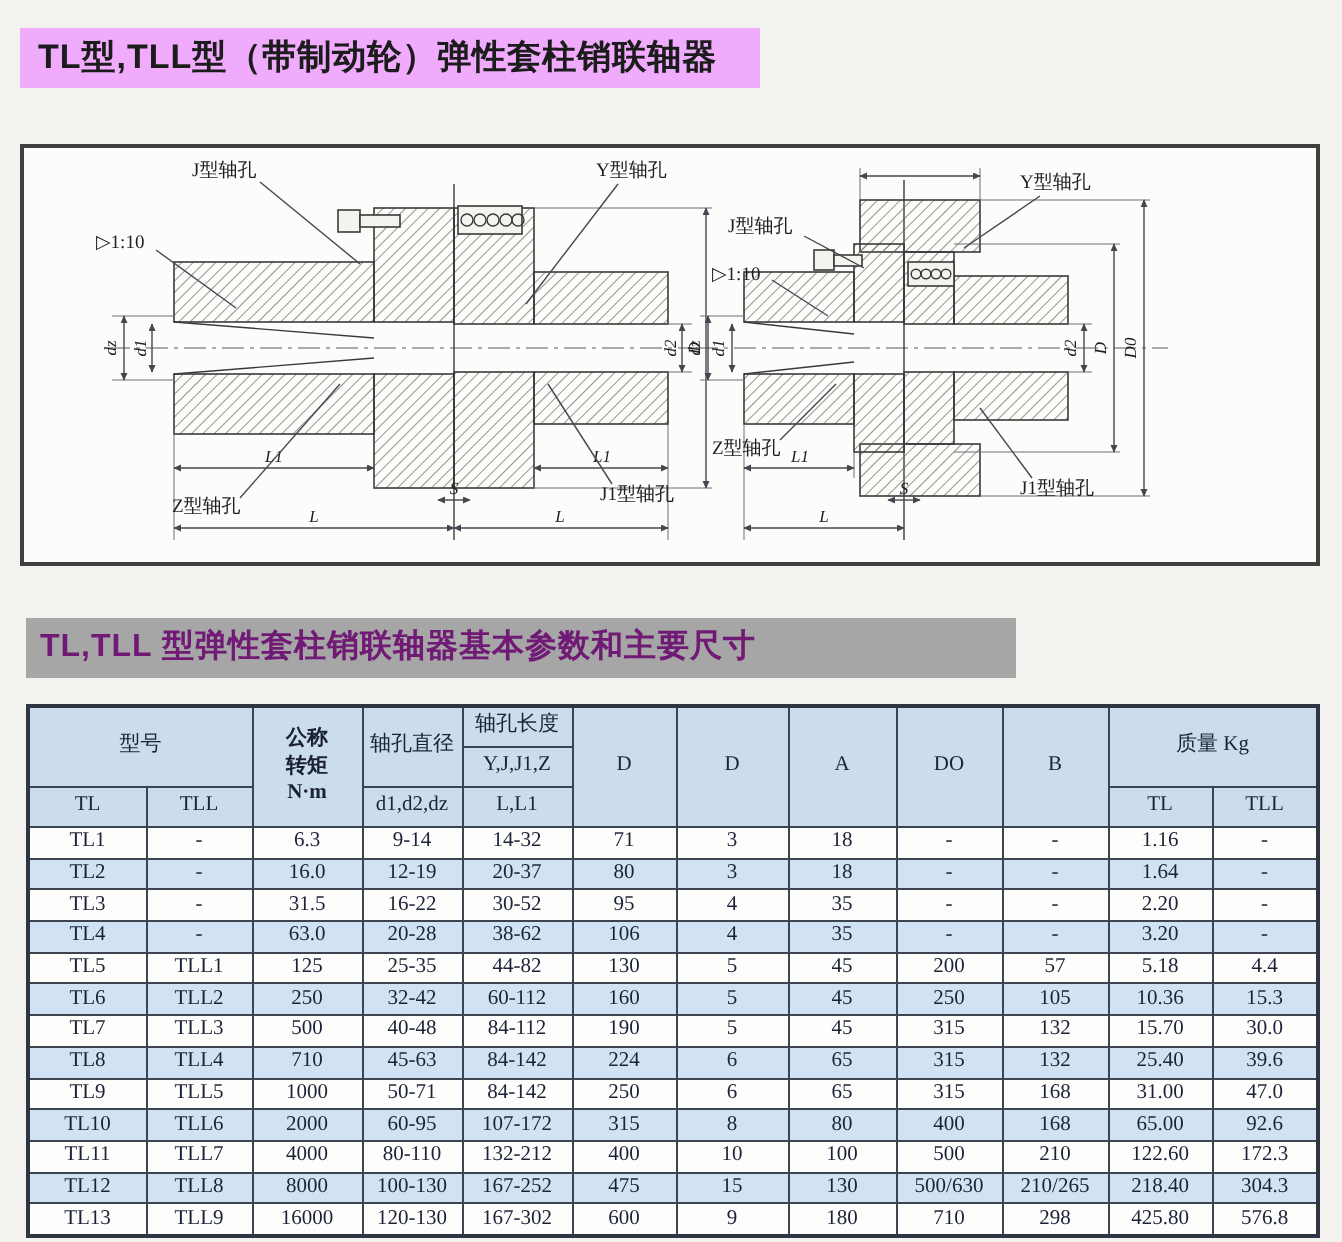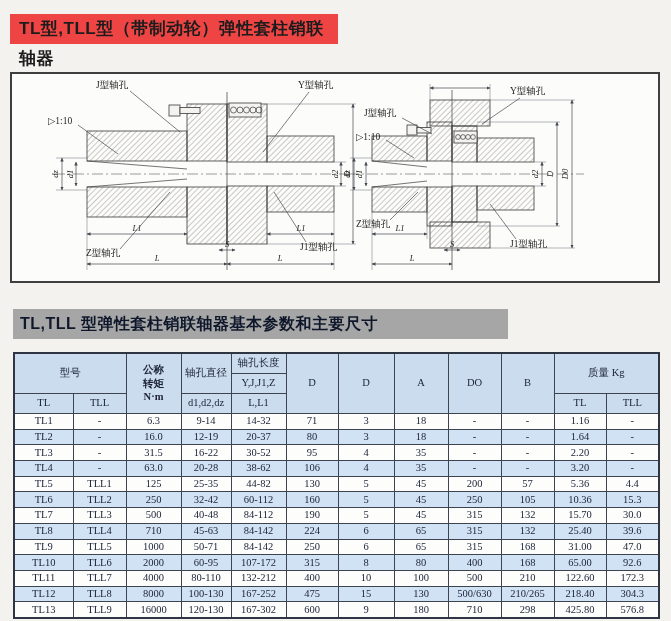--- a/index.html
+++ b/index.html
@@ -2,33 +2,33 @@
 <html><head>
 <meta charset="utf-8">
 <style>
   html,body{margin:0;padding:0;}
   body{
     width:671px;height:621px;position:relative;overflow:hidden;
     background:#f3f2ef;
     font-family:"Liberation Sans","DejaVu Sans",sans-serif;
   }
   .title-bar{
-    position:absolute;left:10px;top:14px;width:328px;height:30px;
-    background:#ef4444;color:#1c1c1c;font-weight:bold;font-size:17px;
+    position:absolute;left:10px;top:14px;width:370px;height:30px;
+    background:#f0abfc;color:#1c1c1c;font-weight:bold;font-size:17px;
     line-height:30px;padding-left:9px;box-sizing:border-box;letter-spacing:.5px;
     font-family:"Liberation Sans","DejaVu Sans",sans-serif;
   }
   .diagram-box{
     position:absolute;left:10px;top:72px;width:650px;height:211px;
     background:#fcfcfa;border:2px solid #3f3f3f;box-sizing:border-box;
   }
   .diagram-box svg{display:block;}
   .section-bar{
     position:absolute;left:13px;top:309px;width:495px;height:30px;
-    background:#a6a6a6;color:#0f172a;font-weight:bold;font-size:16px;
+    background:#a6a6a6;color:#701a75;font-weight:bold;font-size:16px;
     line-height:30px;padding-left:7px;box-sizing:border-box;letter-spacing:.5px;
   }
   .table-wrap{position:absolute;left:13px;top:352px;}
   table{
     border-collapse:collapse;table-layout:fixed;width:645px;
     font-family:"Liberation Serif","DejaVu Serif",serif;
     font-size:10.5px;color:#1b2136;
     border:2px solid #2f3542;
   }
   th,td{
@@ -328,21 +328,21 @@
           <td>TL5</td>
           <td>TLL1</td>
           <td>125</td>
           <td>25-35</td>
           <td>44-82</td>
           <td>130</td>
           <td>5</td>
           <td>45</td>
           <td>200</td>
           <td>57</td>
-          <td>5.36</td>
+          <td>5.18</td>
           <td>4.4</td>
         </tr>
         <tr class="stripe">
           <td>TL6</td>
           <td>TLL2</td>
           <td>250</td>
           <td>32-42</td>
           <td>60-112</td>
           <td>160</td>
           <td>5</td>

